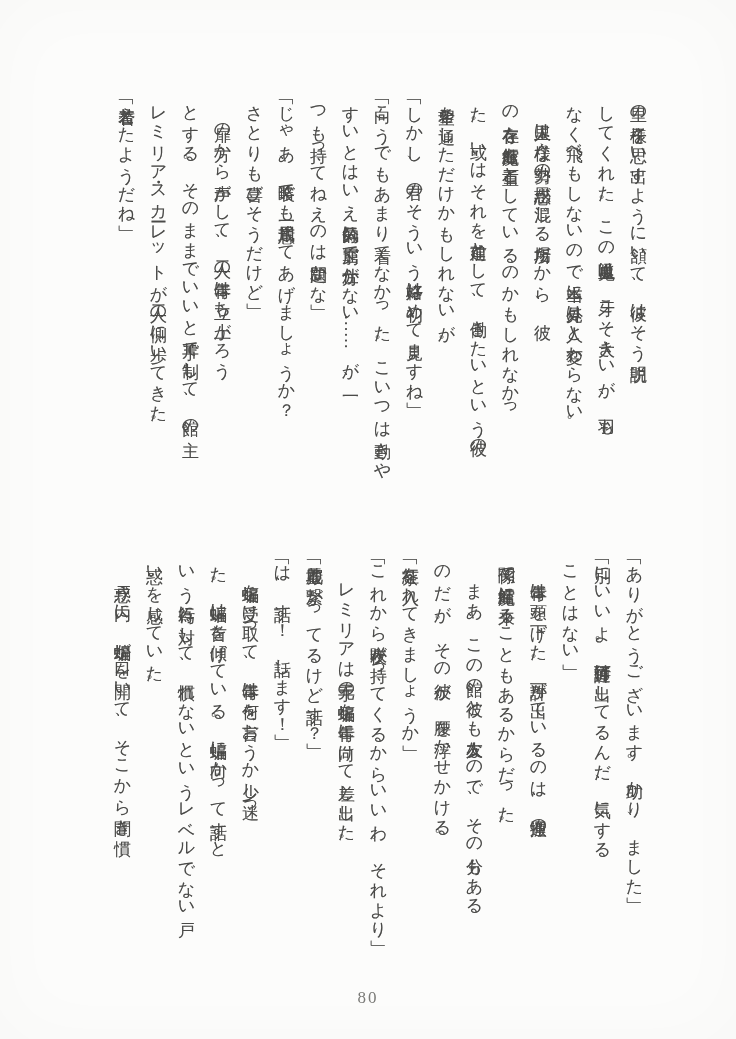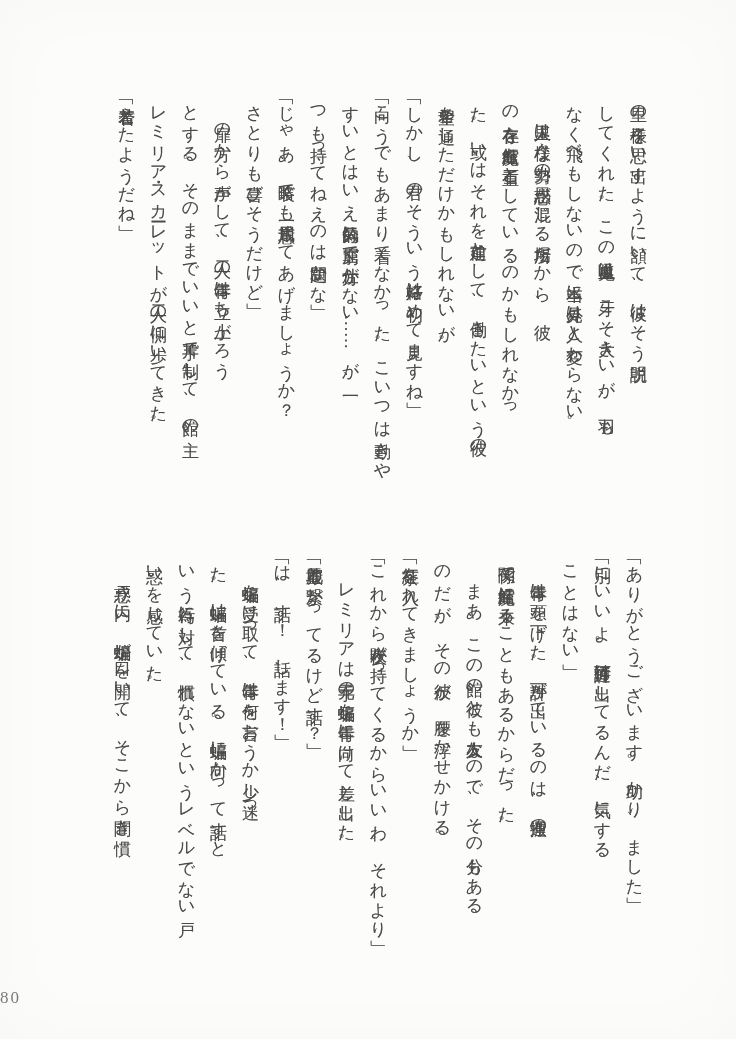--- a/index.html
+++ b/index.html
@@ -39,21 +39,21 @@
   }
   .tcol {
     
     text-shadow: 0 0 0.5px rgba(70,70,68,0.35);
   }
   .pagenum {
     position: absolute;
     top: 988px;
     left: 0;
     width: 736px;
-    text-align: left;
+    text-align: center;
     font-size: 17px;
     letter-spacing: 2px;
     color: var(--pagenum, #7b7b78);
     font-family: "Liberation Serif", "DejaVu Serif", serif;
   }
 </style>
 </head>
 <body>
 
 <div class="page" style="--bg: #fcfcfb; --ink: #4a4a48; --pagenum: #7b7b78;">

